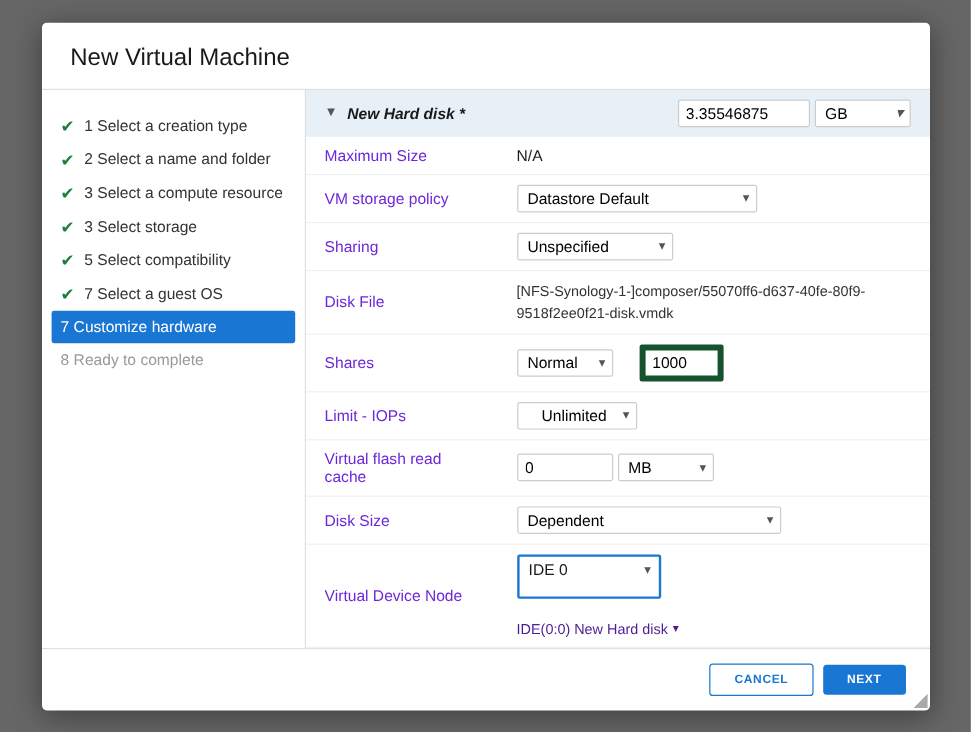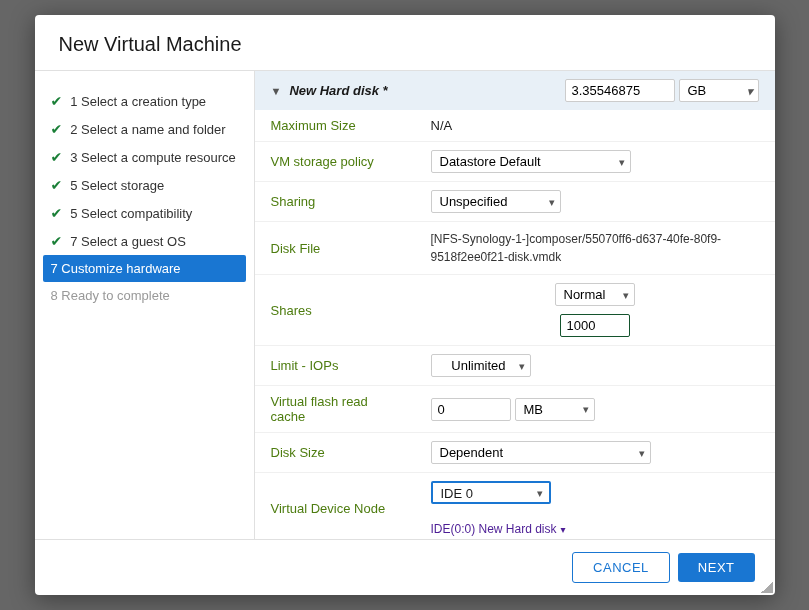--- a/index.html
+++ b/index.html
@@ -133,44 +133,43 @@
     .form-table {
       width: 100%;
       border-collapse: collapse;
     }
     .form-table tr td {
       padding: 8px 16px;
       vertical-align: middle;
       border-bottom: 1px solid #f0f0f0;
     }
     .form-table tr td:first-child {
-      color: #4d7c0f;
+      color: #6d28d9;
       width: 160px;
       font-size: 13px;
     }
     .form-table tr td:last-child {
       color: #1a1a1a;
     }
     .field-value {
       color: #333;
       font-size: 13px;
     }
     .disk-file-path {
       font-size: 12px;
       color: #333;
       line-height: 1.5;
     }
     .shares-row {
       display: flex;
       align-items: center;
-      gap: 8px;
-      flex-direction: column;
+      gap: 22px;
     }
     .shares-input {
-      border: 1px solid #14532d;
+      border: 5px solid #14532d;
       padding: 3px 6px;
       font-size: 13px;
       width: 70px;
       border-radius: 2px;
       background: #fff;
     }
     .vf-row {
       display: flex;
       align-items: center;
       gap: 4px;
@@ -188,21 +187,21 @@
       padding: 3px 24px 3px 8px;
       font-size: 13px;
       border-radius: 2px;
       background: #fff;
       cursor: pointer;
       min-width: 200px;
     }
     .vdn-box {
       border: 2px solid #1976d2;
       border-radius: 2px;
-      padding: 3px 24px 1px 8px;
+      padding: 3px 24px 15px 8px;
       font-size: 13px;
       min-width: 120px;
       display: inline-flex;
       align-items: center;
       position: relative;
       background: #fff;
     }
     .vdn-box::after {
       content: '▾';
       position: absolute;
@@ -222,22 +221,22 @@
     .dialog-footer {
       display: flex;
       justify-content: flex-end;
       align-items: center;
       padding: 12px 20px;
       border-top: 1px solid #e0e0e0;
       gap: 8px;
     }
     .btn {
       padding: 7px 20px;
-      font-size: 13px;
-      font-weight: 400;
+      font-size: 10px;
+      font-weight: 700;
       border: none;
       border-radius: 3px;
       cursor: pointer;
       text-transform: uppercase;
       letter-spacing: 0.5px;
     }
     .btn-cancel {
       background: transparent;
       color: #1976d2;
       border: 1px solid #1976d2;
@@ -275,21 +274,21 @@
       <div class="sidebar-item">
         <span class="check">✔</span>
         <span>2 Select a name and folder</span>
       </div>
       <div class="sidebar-item">
         <span class="check">✔</span>
         <span>3 Select a compute resource</span>
       </div>
       <div class="sidebar-item">
         <span class="check">✔</span>
-        <span>5 Select storage</span>
+        <span>3 Select storage</span>
       </div>
       <div class="sidebar-item">
         <span class="check">✔</span>
         <span>5 Select compatibility</span>
       </div>
       <div class="sidebar-item">
         <span class="check">✔</span>
         <span>7 Select a guest OS</span>
       </div>
       <div class="sidebar-item active">

